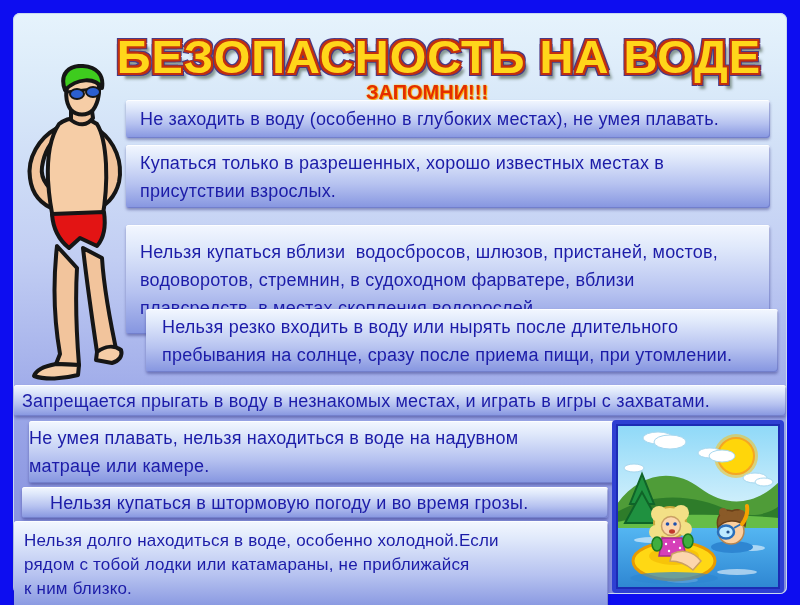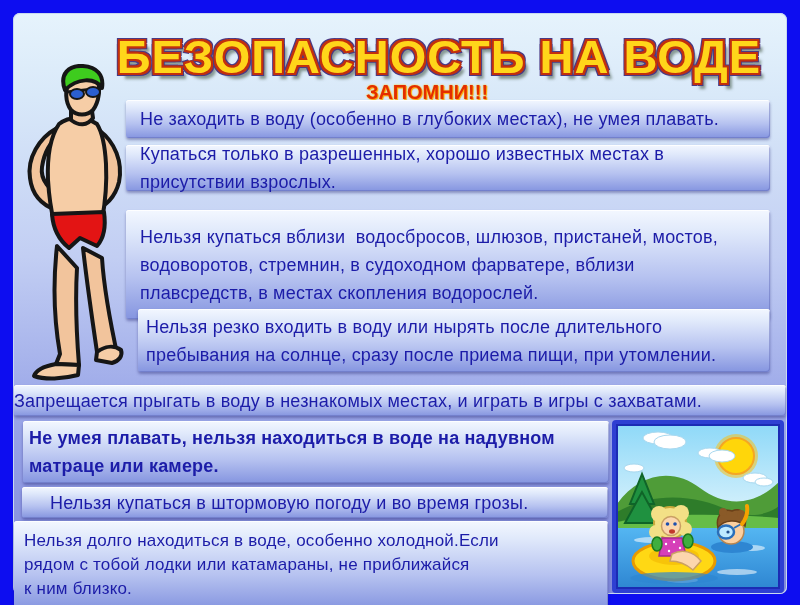--- a/index.html
+++ b/index.html
@@ -17,25 +17,25 @@
            5px 6px 3px rgba(60,80,60,.55);}
   .reminder{position:absolute;left:0;top:68px;width:774px;text-align:center;padding-left:54px;box-sizing:border-box;
             font-size:20px;font-weight:700;color:var(--reminder-color,#e32d00);
             text-shadow:0 0 2px #ffcc00,1px 1px 1px #ff9900;}
   .rule{position:absolute;box-sizing:border-box;display:flex;align-items:center;
         background:linear-gradient(180deg,#f3f7ff 0%,#e0e9fb 20%,#b6c2f0 62%,#8595e0 100%);
         border-radius:3px;color:var(--text-color,#1c1ca8);
         font-size:18px;line-height:28px;letter-spacing:.2px;white-space:pre-wrap;
         box-shadow:0 2px 3px rgba(30,30,110,.4),inset 0 1px 0 rgba(255,255,255,.85),inset -1px -1px 0 rgba(90,100,180,.45);}
   .r0{left:113px;top:87px;width:644px;height:38px;padding-left:14px;}
-  .r1{left:113px;top:132px;width:644px;height:46px;padding-left:14px;}
-  .r2{left:113px;top:197px;width:644px;height:109px;padding-left:14px;}
-  .r3{left:125px;top:296px;width:632px;height:63px;padding-left:8px;}
-  .r4{left:1px; top:372px;width:772px;height:31px;padding-left:0;}
-  .r5{left:10px; top:408px;width:586px;height:62px;padding-left:6px;font-weight:bold;}
+  .r1{left:113px;top:132px;width:644px;height:63px;padding-left:14px;}
+  .r2{left:113px;top:212px;width:644px;height:109px;padding-left:14px;}
+  .r3{left:133px;top:296px;width:632px;height:63px;padding-left:16px;}
+  .r4{left:1px; top:372px;width:772px;height:31px;padding-left:8px;}
+  .r5{left:16px; top:408px;width:586px;height:62px;padding-left:0;}
   .r6{left:9px; top:474px;width:586px;height:31px;padding-left:28px;}
   .r7{left:1px; top:508px;width:594px;height:88px;padding-left:10px;font-size:17px;line-height:24px;}
   .swimmer{position:absolute;left:-6px;top:51px;width:118px;height:325px;}
   .scene{position:absolute;left:599px;top:407px;width:172px;height:173px;}
 </style>
 </head>
 <body>
 
 <div class="poster">
   <div class="content">

